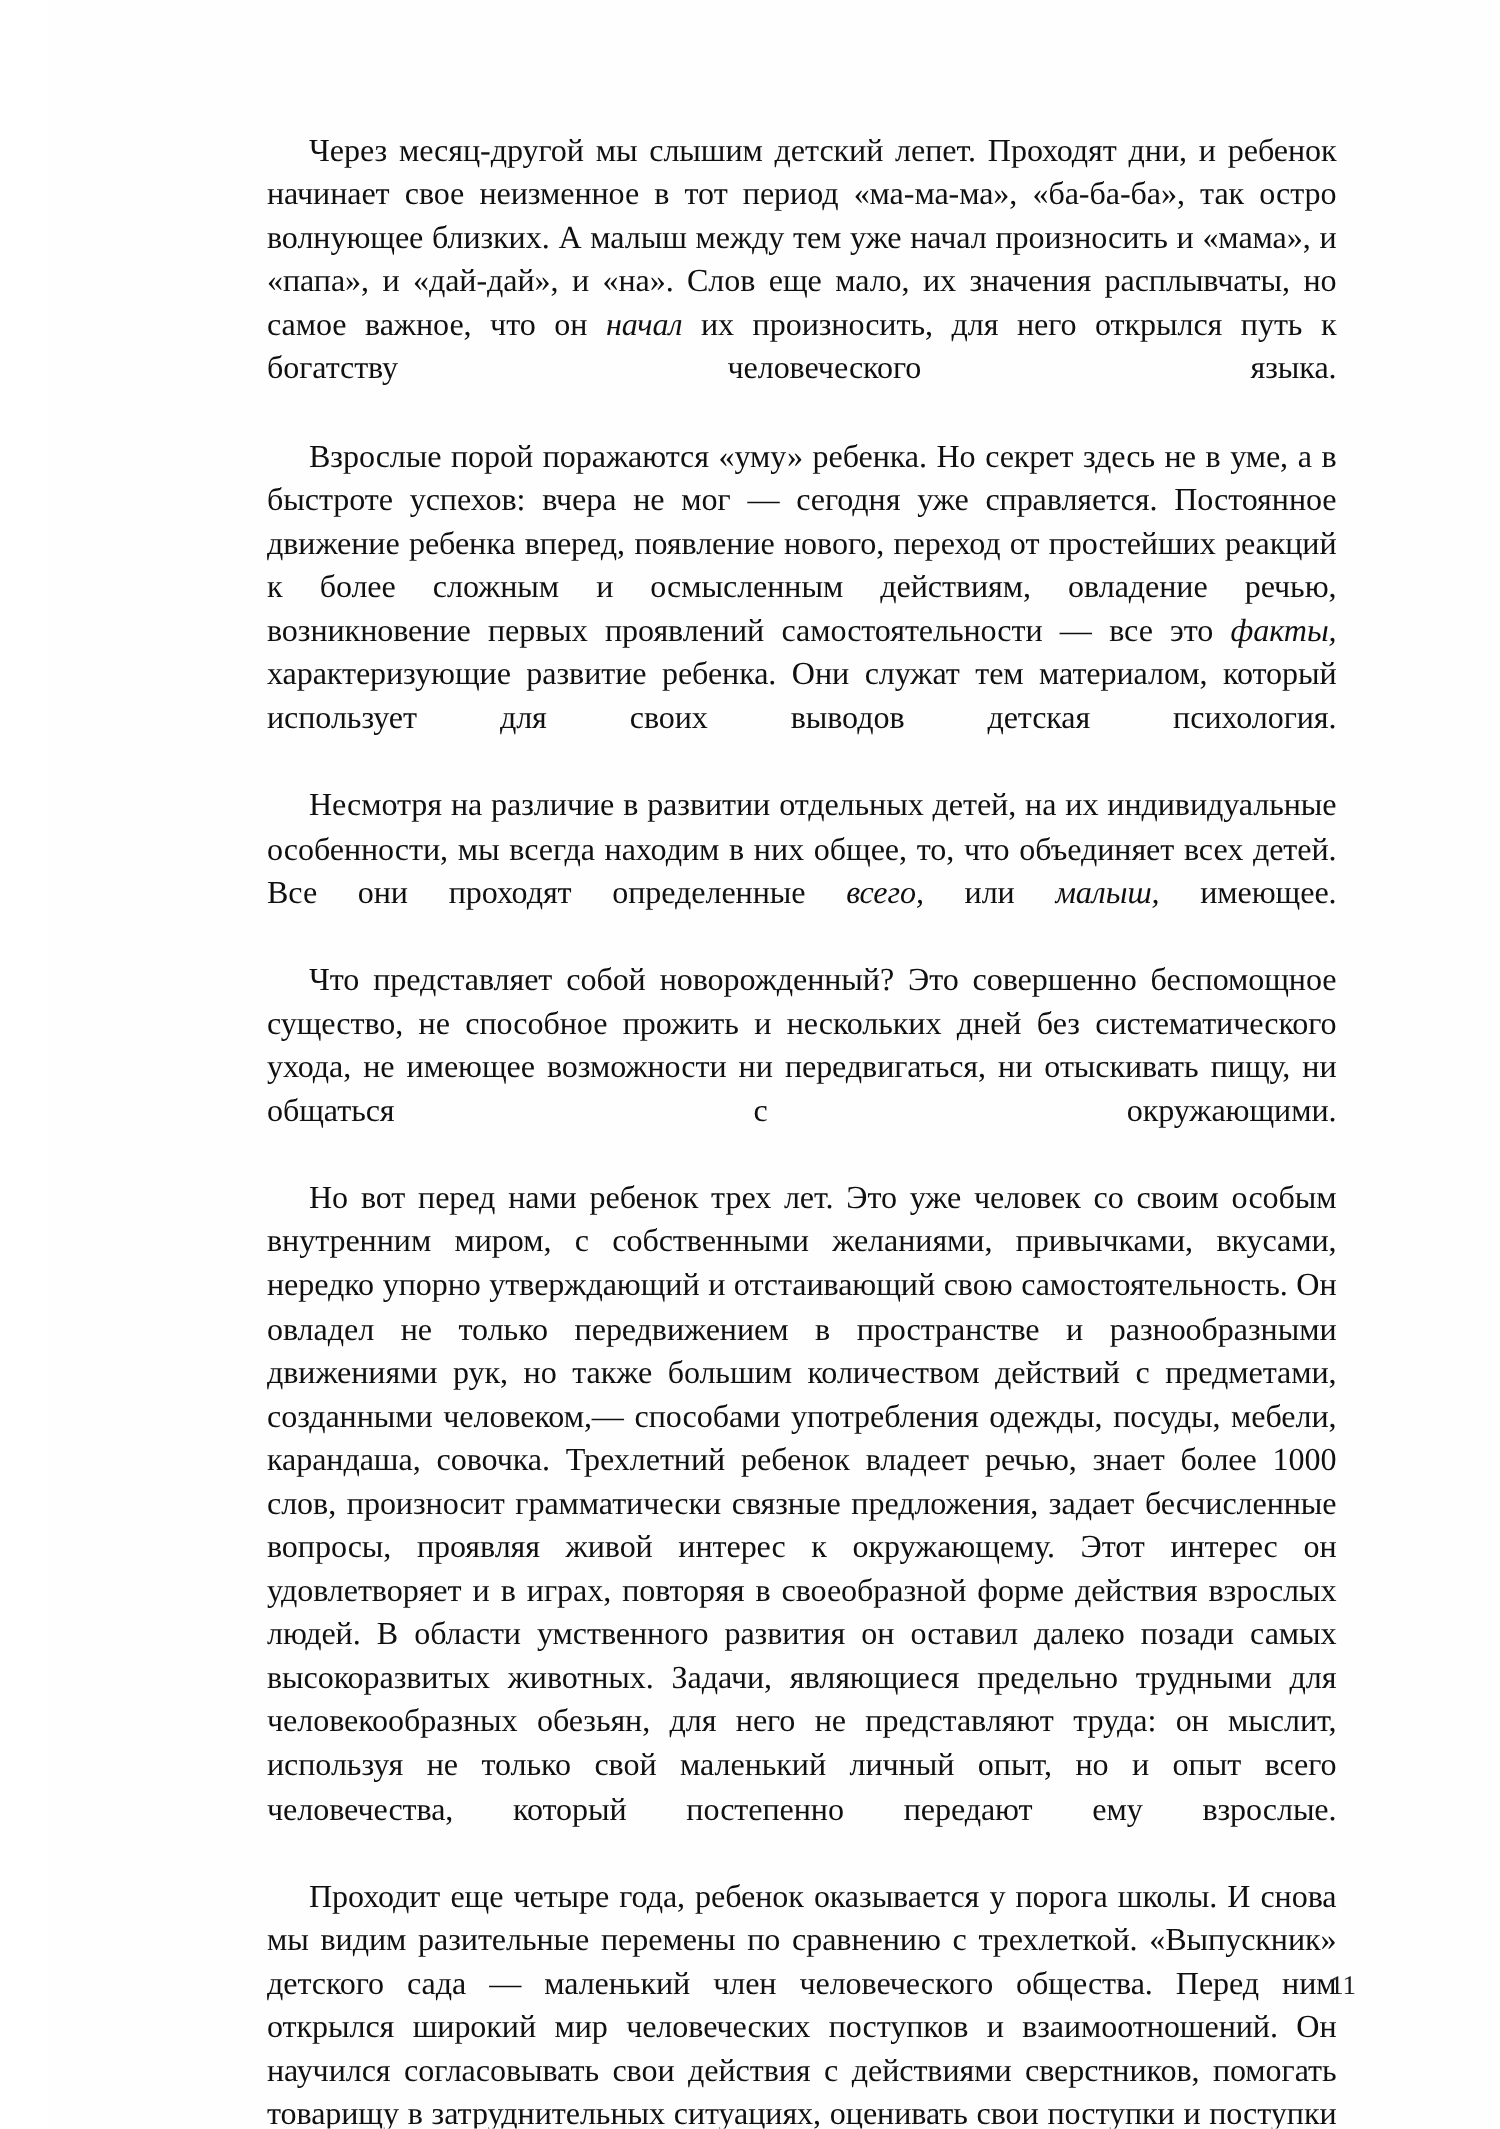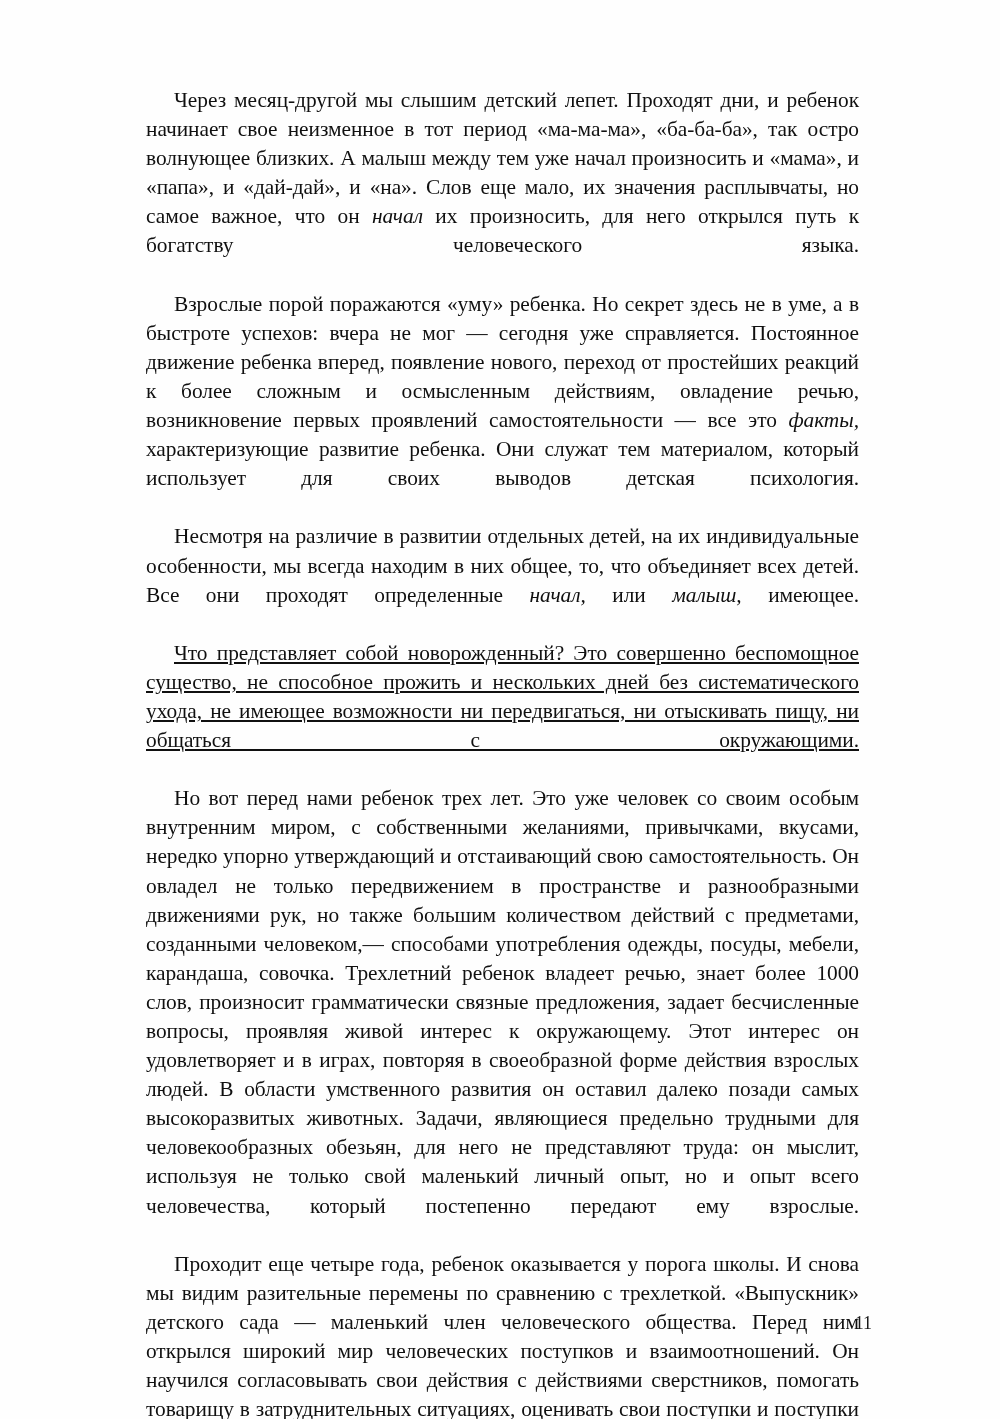--- a/index.html
+++ b/index.html
@@ -14,20 +14,21 @@
     color: #101010;
     overflow: hidden;
     position: relative;
   }
 
   
   #page {
     position: absolute;
     inset: 0;
     background: #fefefe;
+    margin-left: 32px;
   }
 
   #text-block {
     position: absolute;
     left: 146px;
     top: 86px;
     width: 713px;
   }
 
   .para {
@@ -63,21 +64,21 @@
   }
 </style>
 </head>
 <body style="color: rgb(16, 16, 16);">
 
 <div id="page" style="background: rgb(254, 254, 254);">
 
   <div id="text-block">
     <p class="para" style="text-indent: 28px;"><span>Через месяц-другой мы слышим детский лепет. Проходят дни, и ребенок начинает свое неизменное в тот период «ма-ма-ма», «ба-ба-ба», так остро волнующее близких. А малыш между тем уже начал произносить и «мама», и «папа», и «дай-дай», и «на». Слов еще мало, их значения расплывчаты, но самое важное, что он </span><span style="font-style: italic;">начал</span><span> их произносить, для него открылся путь к богатству человеческого языка.</span></p>
     <p class="para" style="text-indent: 28px;"><span>Взрослые порой поражаются «уму» ребенка. Но секрет здесь не в уме, а в быстроте успехов: вчера не мог — сегодня уже справляется. Постоянное движение ребенка вперед, появление нового, переход от простейших реакций к более сложным и осмысленным действиям, овладение речью, возникновение первых проявлений самостоятельности — все это </span><span style="font-style: italic;">факты,</span><span> характеризующие развитие ребенка. Они служат тем материалом, который использует для своих выводов детская психология.</span></p>
-    <p class="para" style="text-indent: 28px;"><span>Несмотря на различие в развитии отдельных детей, на их индивидуальные особенности, мы всегда находим в них общее, то, что объединяет всех детей. Все они проходят определенные </span><span style="font-style: italic;">начал,</span><span> или </span><span style="font-style: italic;">малыш,</span><span> имеющее.</span></p>
-    <p class="para" style="text-indent: 28px; text-decoration: underline;"><span>Что представляет собой новорожденный? Это совершенно беспомощное существо, не способное прожить и нескольких дней без систематического ухода, не имеющее возможности ни передвигаться, ни отыскивать пищу, ни общаться с окружающими.</span></p>
+    <p class="para" style="text-indent: 28px;"><span>Несмотря на различие в развитии отдельных детей, на их индивидуальные особенности, мы всегда находим в них общее, то, что объединяет всех детей. Все они проходят определенные </span><span style="font-style: italic;">всего,</span><span> или </span><span style="font-style: italic;">малыш,</span><span> имеющее.</span></p>
+    <p class="para" style="text-indent: 28px;"><span>Что представляет собой новорожденный? Это совершенно беспомощное существо, не способное прожить и нескольких дней без систематического ухода, не имеющее возможности ни передвигаться, ни отыскивать пищу, ни общаться с окружающими.</span></p>
     <p class="para" style="text-indent: 28px;"><span>Но вот перед нами ребенок трех лет. Это уже человек со своим особым внутренним миром, с собственными желаниями, привычками, вкусами, нередко упорно утверждающий и отстаивающий свою самостоятельность. Он овладел не только передвижением в пространстве и разнообразными движениями рук, но также большим количеством действий с предметами, созданными человеком,— способами употребления одежды, посуды, мебели, карандаша, совочка. Трехлетний ребенок владеет речью, знает более 1000 слов, произносит грамматически связные предложения, задает бесчисленные вопросы, проявляя живой интерес к окружающему. Этот интерес он удовлетворяет и в играх, повторяя в своеобразной форме действия взрослых людей. В области умственного развития он оставил далеко позади самых высокоразвитых животных. Задачи, являющиеся предельно трудными для человекообразных обезьян, для него не представляют труда: он мыслит, используя не только свой маленький личный опыт, но и опыт всего человечества, который постепенно передают ему взрослые.</span></p>
     <p class="para" style="text-indent: 28px;"><span>Проходит еще четыре года, ребенок оказывается у порога школы. И снова мы видим разительные перемены по сравнению с трехлеткой. «Выпускник» детского сада — маленький член человеческого общества. Перед ним открылся широкий мир человеческих поступков и взаимоотношений. Он научился согласовывать свои действия с действиями сверстников, помогать товарищу в затруднительных ситуациях, оценивать свои поступки и поступки других людей с точки зрения простейших норм</span></p>
   </div>
 
   <div id="page-number">11</div>
 
 </div>
 
 </body></html>

